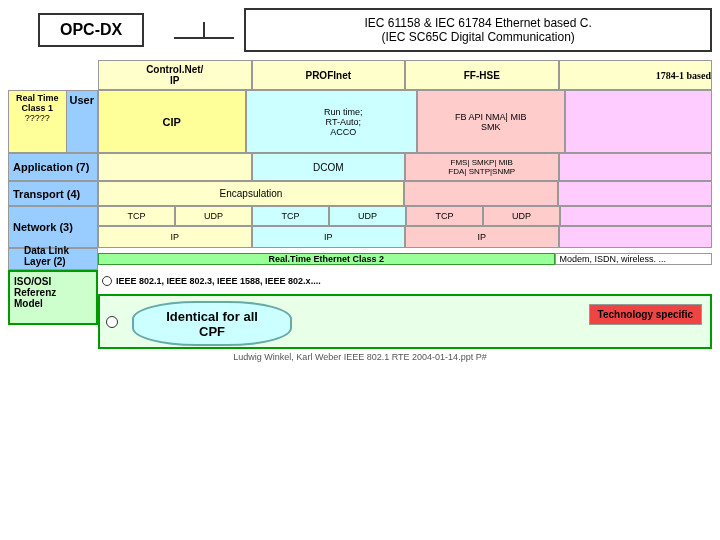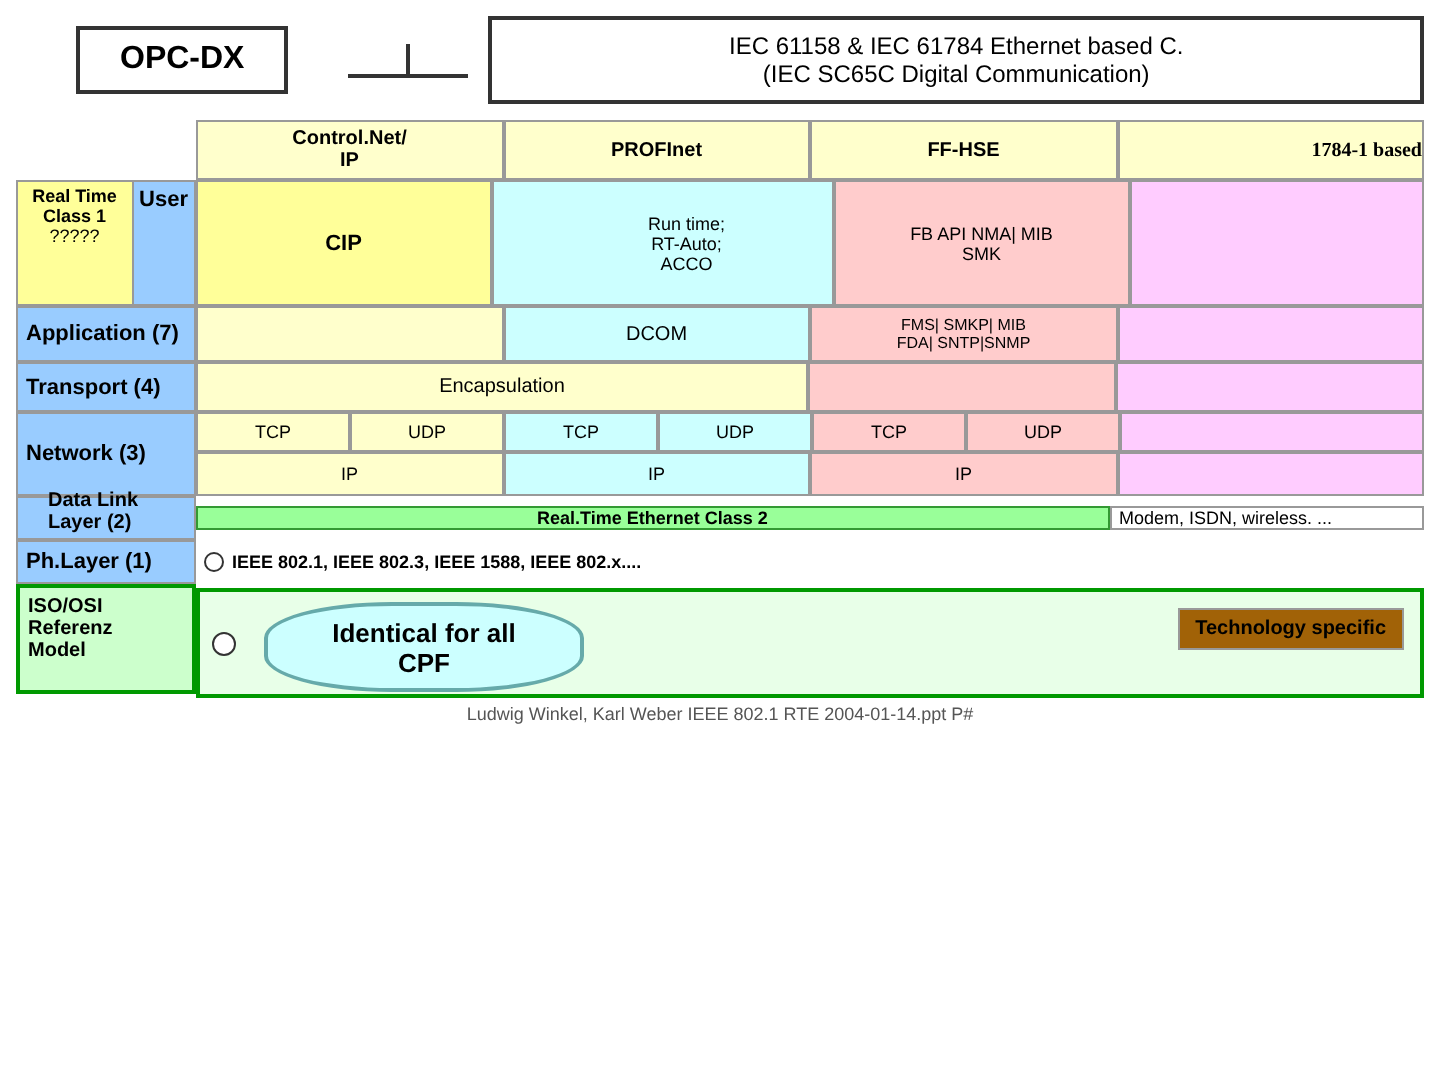--- a/index.html
+++ b/index.html
@@ -127,23 +127,20 @@
 
       <div style="background:#99ccff;border:1px solid #999;height:42px;display:flex;align-items:center;padding:2px 4px;font-weight:bold;font-size:11px;">
         <span>Network (3)</span>
       </div>
 
       <div style="background:#99ccff;border:1px solid #999;height:22px;display:flex;align-items:flex-end;padding:2px 15px;font-weight:bold;font-size:10px;">
         <span style="white-space:pre-line;">Data Link
 Layer (2)</span>
       </div>
 
-      <div style="background:#99ccff;border:1px solid #999;height:22px;display:flex;align-items:center;padding:2px 4px;font-weight:bold;font-size:11px;">
-        <span>Ph.Layer (1)</span>
-      </div>
 
       <div style="background:#ccffcc;border:2px solid #009900;height:55px;display:flex;align-items:flex-start;padding:4px;font-weight:bold;font-size:10px;white-space:pre-line;">
         <span>ISO/OSI
 Referenz
 Model</span>
       </div>
     </div>
 
     <div style="flex:1;display:flex;flex-direction:column;">
 
@@ -258,21 +255,21 @@
 
         <div style="display:flex;align-items:center;padding-left:6px;">
           <span style="display:inline-block;width:12px;height:12px;border-radius:50%;border:1px solid #333;background:white;margin-right:4px;flex-shrink:0;"></span>
         </div>
 
         <div style="background:#ccffff;border-radius:40%;width:160px;height:45px;display:flex;align-items:center;justify-content:center;font-size:13px;font-weight:bold;text-align:center;border:2px solid #66aaaa;margin:5px 10px;white-space:pre-line;">
           <span>Identical for all
 CPF</span>
         </div>
 
-        <div style="position:absolute;right:8px;top:8px;background:#a16207;border:1px solid #999;padding:4px 8px;font-size:10px;font-weight:bold;">
+        <div style="position:absolute;right:8px;top:8px;background:#ef4444;border:1px solid #999;padding:4px 8px;font-size:10px;font-weight:bold;">
           <span>Technology specific</span>
         </div>
       </div>
 
     </div>
   </div>
 
   <div class="footer-text" style="margin-top:3px;">Ludwig Winkel, Karl Weber  IEEE 802.1  RTE 2004-01-14.ppt  P#</div>
 </div>
 

